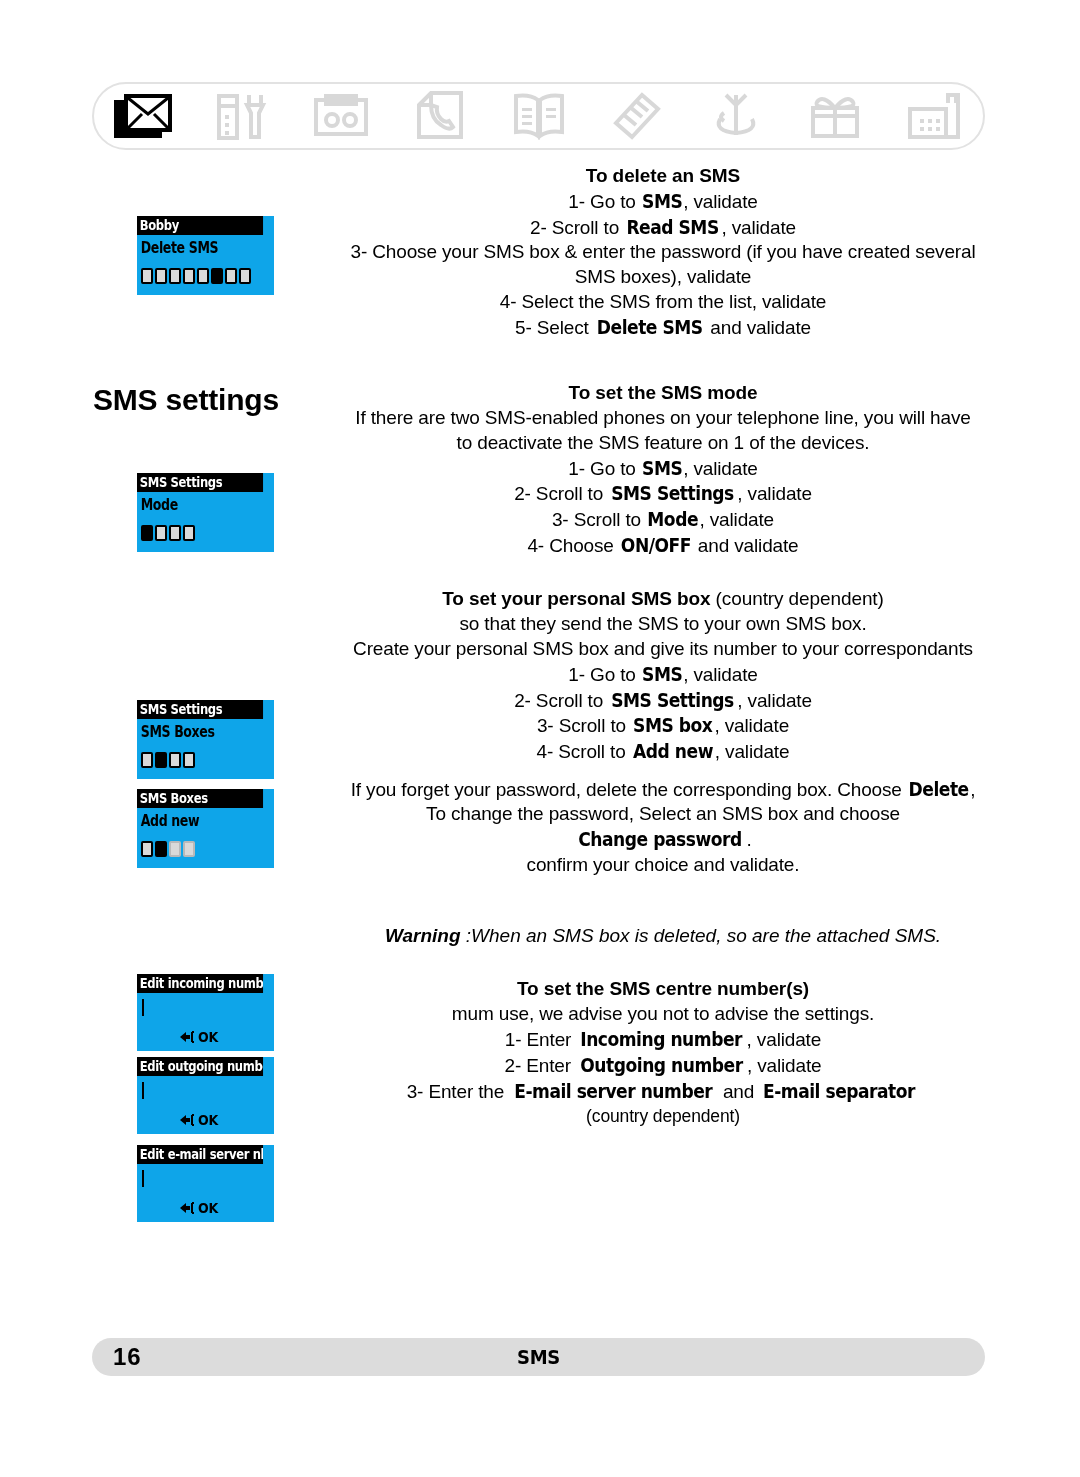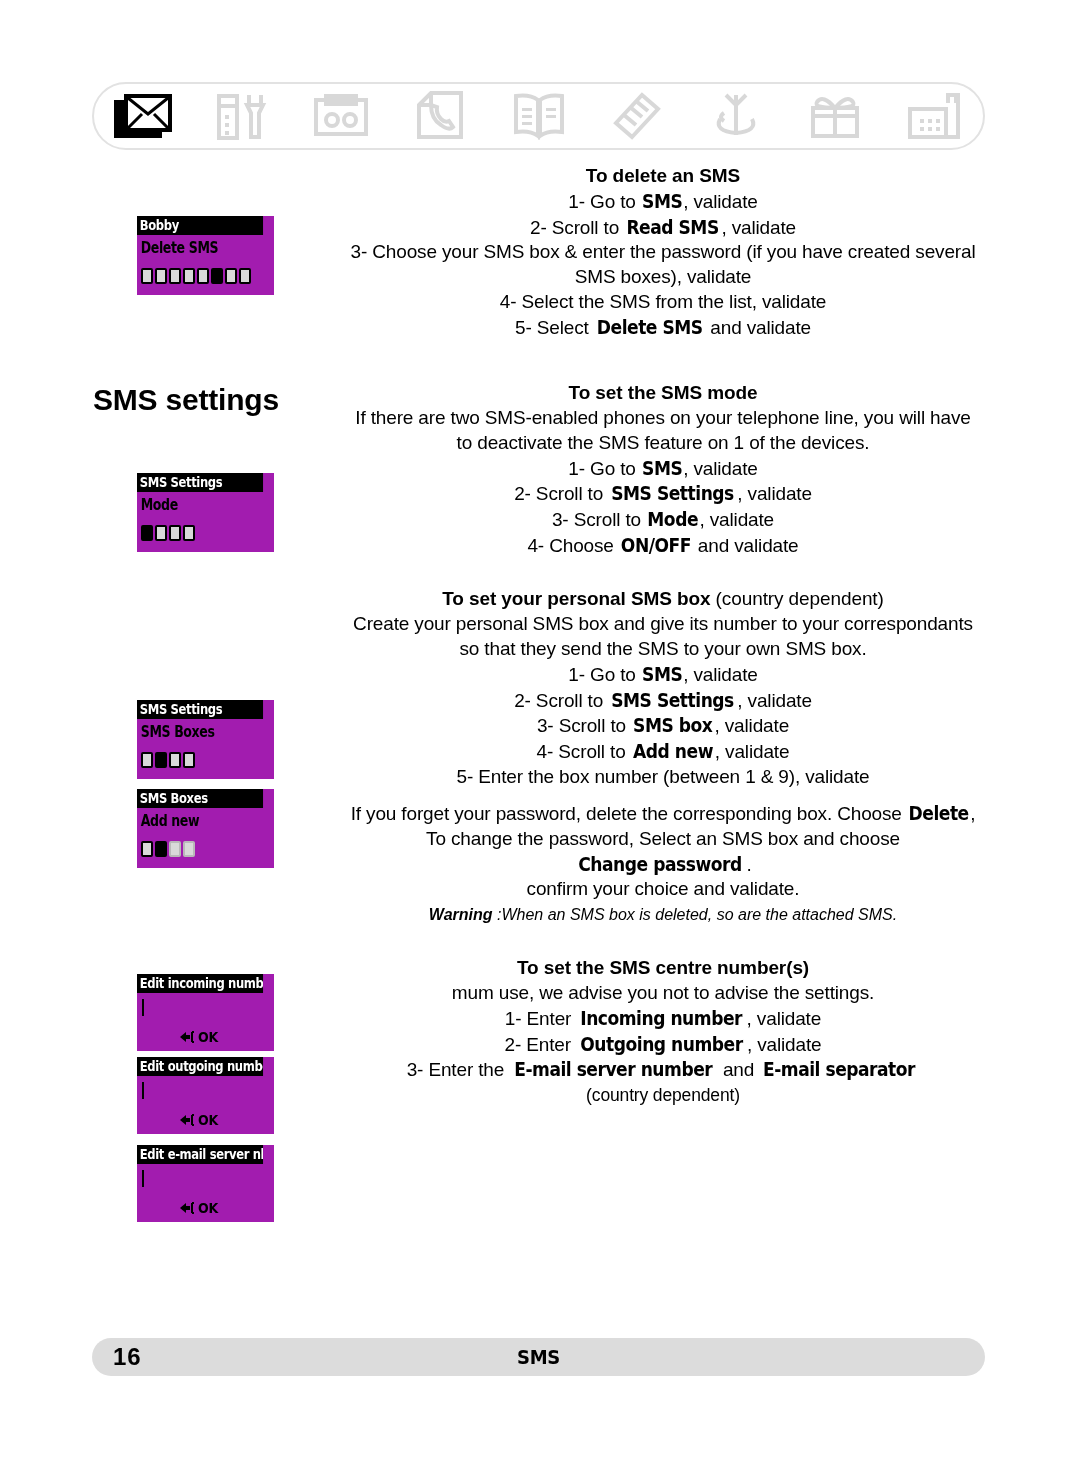--- a/index.html
+++ b/index.html
@@ -48,21 +48,21 @@
     font-weight: bold;
     white-space: nowrap;
   }
   #page-heading .hw { font-weight: 800; }
 
   
   .screen {
     position: absolute;
     left: 137px;
     width: 137px;
-    background: #a21caf;
+    background: #0ea5e9;
     font-family: "DejaVu Sans Condensed", "Liberation Sans Narrow", "Liberation Sans", sans-serif;
   }
   .screen-title {
     background: #000000;
     color: #ffffff;
     font-size: 14px;
     font-weight: bold;
     line-height: 19px;
     height: 19px;
     padding: 0 3px;
@@ -156,23 +156,24 @@
   
   .lcd {
     font-family: "DejaVu Sans Condensed", "Liberation Sans Narrow", "Liberation Sans", sans-serif;
     font-weight: bold;
     font-size: 20px;
     letter-spacing: -0.5px;
     display: inline-block;
     transform: scaleX(0.95);
   }
   .warn-line {
-    font-size: 16px;
+    font-size: 19px;
     line-height: 25px;
     font-style: italic;
+    margin-top: 46px;
   }
   .warn-line b { font-style: italic; }
   .gap-sm { height: 12px; }
   .gap-md { height: 28px; }
   .gap-lg { height: 40px; }
 
   
   #footer-bar {
     position: absolute;
     left: 92px;
@@ -449,37 +450,34 @@
     </div>
     <div class="step">
       <span>4- </span><span>Choose </span><span class="lcd">ON/OFF</span><span> and validate</span>
     </div>
   </div>
 
   <div class="gap-md"></div>
 
   <div class="sec">
     <div class="sec-title"><span>To set your personal SMS box</span><span class="reg"> (country dependent)</span></div>
+    <div class="body-line">so that they send the SMS to your own SMS box.</div>
     <div class="body-line">Create your personal SMS box and give its number to your correspondants</div>
-    <div class="body-line">so that they send the SMS to your own SMS box.</div>
 
     <div class="step">
       <span>1- </span><span>Go to </span><span class="lcd">SMS</span><span>, validate</span>
     </div>
     <div class="step">
       <span>2- </span><span>Scroll to </span><span class="lcd">SMS  Settings</span><span>, validate</span>
     </div>
     <div class="step">
       <span>3- </span><span>Scroll to </span><span class="lcd">SMS  box</span><span>, validate</span>
     </div>
     <div class="step">
       <span>4- </span><span>Scroll to </span><span class="lcd">Add  new</span><span>, validate</span>
-    </div>
-    <div class="step">
-      <span>5- </span><span>Enter the box number (between 1 &amp; 9), validate</span>
     </div>
 
     <div class="gap-sm"></div>
 
     <div class="body-line"><span>If you forget your password, delete the corresponding box. Choose </span><span class="lcd">Delete</span><span>,</span></div>
     <div class="body-line"><span>To change the password, Select an SMS box and choose </span><span class="lcd">Change password</span><span>.</span></div>
     <div class="body-line">confirm your choice and validate.</div>
     <div class="warn-line"><b>Warning</b><span> :When an SMS box is deleted, so are the attached SMS.</span></div>
   </div>
 

